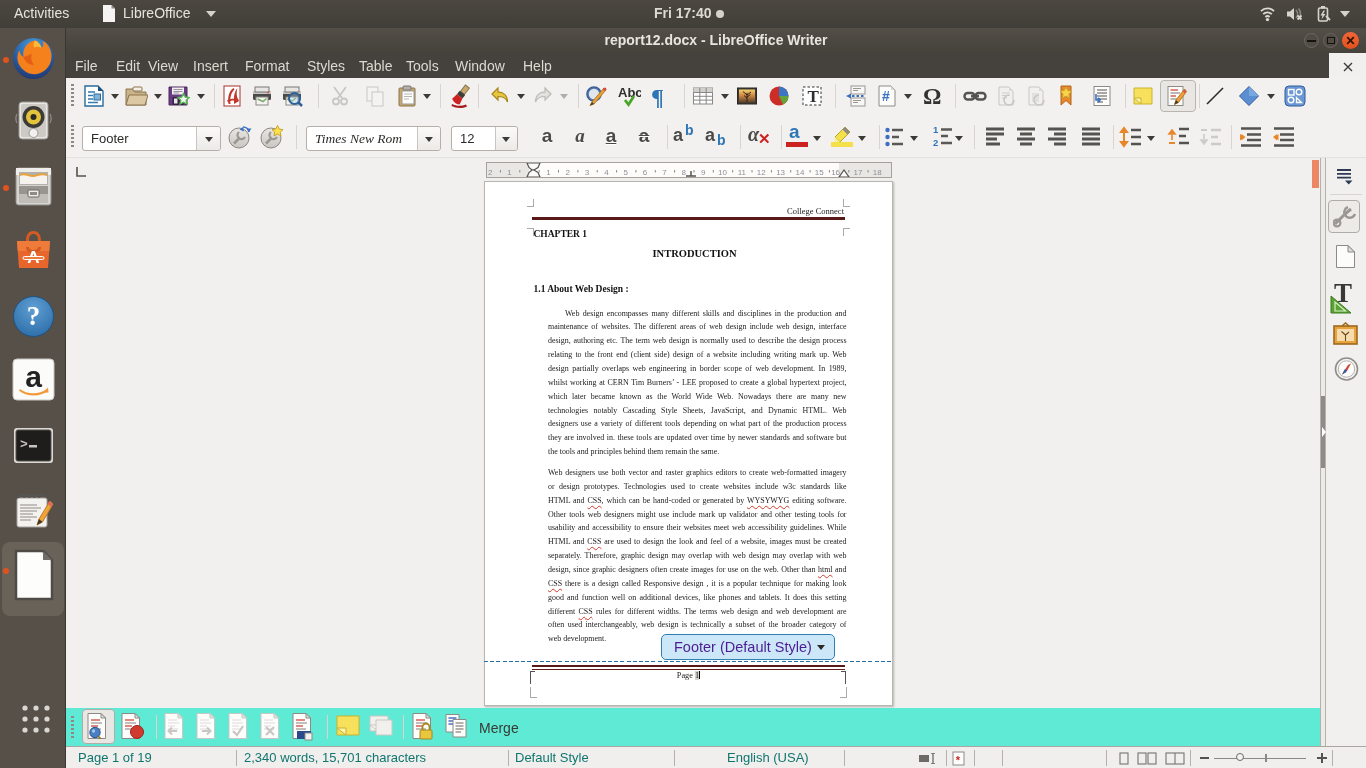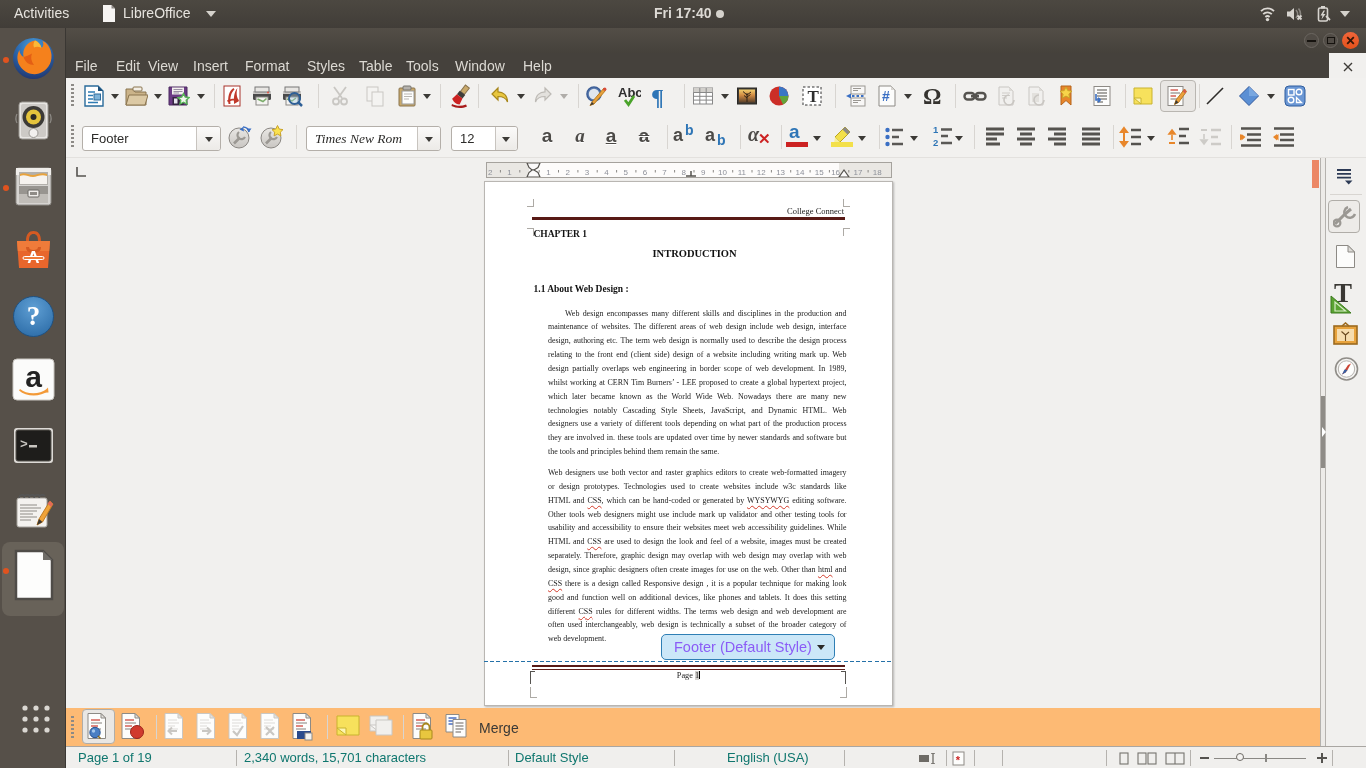--- a/index.html
+++ b/index.html
@@ -17,21 +17,21 @@
 .ticon{position:absolute;width:24px;height:24px;top:6px;}
 .t2icon{position:absolute;width:26px;height:26px;top:12px;}
 .sep1{position:absolute;top:6px;width:1px;height:24px;background:#d8d5d1;}
 .sep2{position:absolute;top:13px;width:1px;height:24px;background:#d8d5d1;}
 .darr{position:absolute;width:0;height:0;border-left:4px solid transparent;border-right:4px solid transparent;border-top:5px solid #3c3a36;}
 .grayarr{border-top-color:#b0ada9;}
 .combo{position:absolute;top:14px;height:25px;background:#fff;border:1px solid #b4afa9;border-radius:3px;}
 .combo .btn{position:absolute;right:0;top:0;height:100%;border-left:1px solid #c8c4bf;background:linear-gradient(#fbfaf9,#eceae7);border-radius:0 3px 3px 0;}
 .serif{font-family:"Liberation Serif",serif;}
 #statusbar{position:absolute;left:66px;top:746px;width:1300px;height:22px;background:#f0efed;border-top:1px solid #a9a6a2;font-size:13px;color:#0f766e;}
-#mergebar{position:absolute;left:66px;top:708px;width:1254px;height:38px;background:#fdba74;}
+#mergebar{position:absolute;left:66px;top:708px;width:1254px;height:38px;background:#5eead4;}
 .handle{position:absolute;width:3px;height:22px;background-image:repeating-linear-gradient(#8d8a86 0 2px,transparent 2px 4px);}
 .st{position:absolute;top:3px;}
 .ssep{position:absolute;top:3px;width:1px;height:16px;background:#b5b2ae;}
 
 .cm{position:absolute;}
 .dpar{position:absolute;left:63px;width:298.5px;font-family:"Liberation Serif",serif;font-size:7.95px;color:#1b1b1b;}
 .dl{height:13.87px;line-height:13.87px;text-align:justify;text-align-last:justify;}
 .dl.last{text-align-last:left;}
 .sq{text-decoration:underline wavy #d23a2a 1px;text-underline-offset:2px;}
 
@@ -165,20 +165,21 @@
         <circle cx="5" cy="16" r="2.6"></circle>
         <circle cx="16" cy="16" r="2.6"></circle>
         <circle cx="27" cy="16" r="2.6"></circle>
         <circle cx="5" cy="27" r="2.6"></circle>
         <circle cx="16" cy="27" r="2.6"></circle>
         <circle cx="27" cy="27" r="2.6"></circle>
       </g>
     </svg>
 </div>
 <div id="titlebar">
+ <div class="abs" style="left:0;top:4px;width:1300px;text-align:center;font-size:14px;font-weight:bold;color:#e8e5e1;">report12.docx - LibreOffice Writer</div>
  <div class="abs" style="left:1238px;top:5px;width:15px;height:15px;border-radius:50%;background:#504b45;border:1px solid #6b6660;"></div>
  <div class="abs" style="left:1241px;top:11.5px;width:9px;height:2px;background:#16130f;"></div>
  <div class="abs" style="left:1257px;top:5px;width:15px;height:15px;border-radius:50%;background:#504b45;border:1px solid #6b6660;"></div>
  <div class="abs" style="left:1260.5px;top:9px;width:8px;height:7px;border:1.5px solid #16130f;"></div>
  <div class="abs" style="left:1276px;top:4px;width:17px;height:17px;border-radius:50%;background:linear-gradient(#f1653a,#e4521b);"></div>
  <svg class="abs" style="left:1276px;top:4px;" width="17" height="17">
       <path d="M5.2 5.2 L11.8 11.8 M11.8 5.2 L5.2 11.8" stroke="#331507" stroke-width="1.8"></path>
     </svg>
 </div>
 <div id="menubar">
@@ -653,21 +654,21 @@
       <div class="dl">HTML and <span class="sq">CSS</span> are used to design the look and feel of a website, images must be created</div>
       <div class="dl">separately. Therefore, graphic design may overlap with web design may overlap with web</div>
       <div class="dl">design, since graphic designers often create images for use on the web. Other than <span class="sq">html</span> and</div>
       <div class="dl"><span class="sq">CSS</span> there is a design called Responsive design , it is a popular technique for making look</div>
       <div class="dl">good and function well on additional devices, like phones and tablets. It does this setting</div>
       <div class="dl">different <span class="sq">CSS</span> rules for different widths. The terms web design and web development are</div>
       <div class="dl">often used interchangeably, web design is technically a subset of the broader category of</div>
       <div class="dl last">web development.</div>
     </div>
  <div class="abs" style="left:176px;top:452px;width:174px;height:26px;background:#cbe7f8;border:1.5px solid #2f7fb5;border-radius:5px;"></div>
- <div class="abs" style="left:189px;top:456.5px;font-size:14.5px;color:#8b5cf6;">Footer (Default Style)</div>
+ <div class="abs" style="left:189px;top:456.5px;font-size:14.5px;color:#4c1d95;">Footer (Default Style)</div>
  <div class="darr" style="left:332px;top:463px;border-top-color:#2b2a28;"></div>
  <div class="abs" style="left:-1px;top:479px;width:409px;height:1.3px;background:repeating-linear-gradient(90deg,#2471a8 0 4px,transparent 4px 6.2px);"></div>
  <div class="abs" style="left:46.5px;top:483.2px;width:313px;height:1.9px;background:#581a16;"></div>
  <div class="abs" style="left:46.5px;top:487px;width:313px;height:1.1px;background:#5f201c;"></div>
  <div class="cm" style="left:45px;top:489px;width:5px;height:13px;border-left:1px solid #55534f;border-top:1px solid #55534f;"></div>
  <div class="cm" style="left:356px;top:489px;width:5px;height:13px;border-right:1px solid #55534f;border-top:1px solid #55534f;"></div>
  <div class="serif" style="position:absolute;left:0;width:407px;top:488.7px;font-size:8.3px;color:#1c1c1c;text-align:center;">Page&nbsp;<span style="background:#d5d3d0;">1</span><span style="display:inline-block;width:1px;height:8px;background:#000;vertical-align:-1px;"></span></div>
  <div class="cm" style="left:44.5px;top:505px;width:7px;height:11px;border-left:1px solid #adaaa5;border-bottom:1px solid #adaaa5;"></div>
  <div class="cm" style="left:355px;top:505px;width:7px;height:11px;border-right:1px solid #adaaa5;border-bottom:1px solid #adaaa5;"></div>
 </div>

